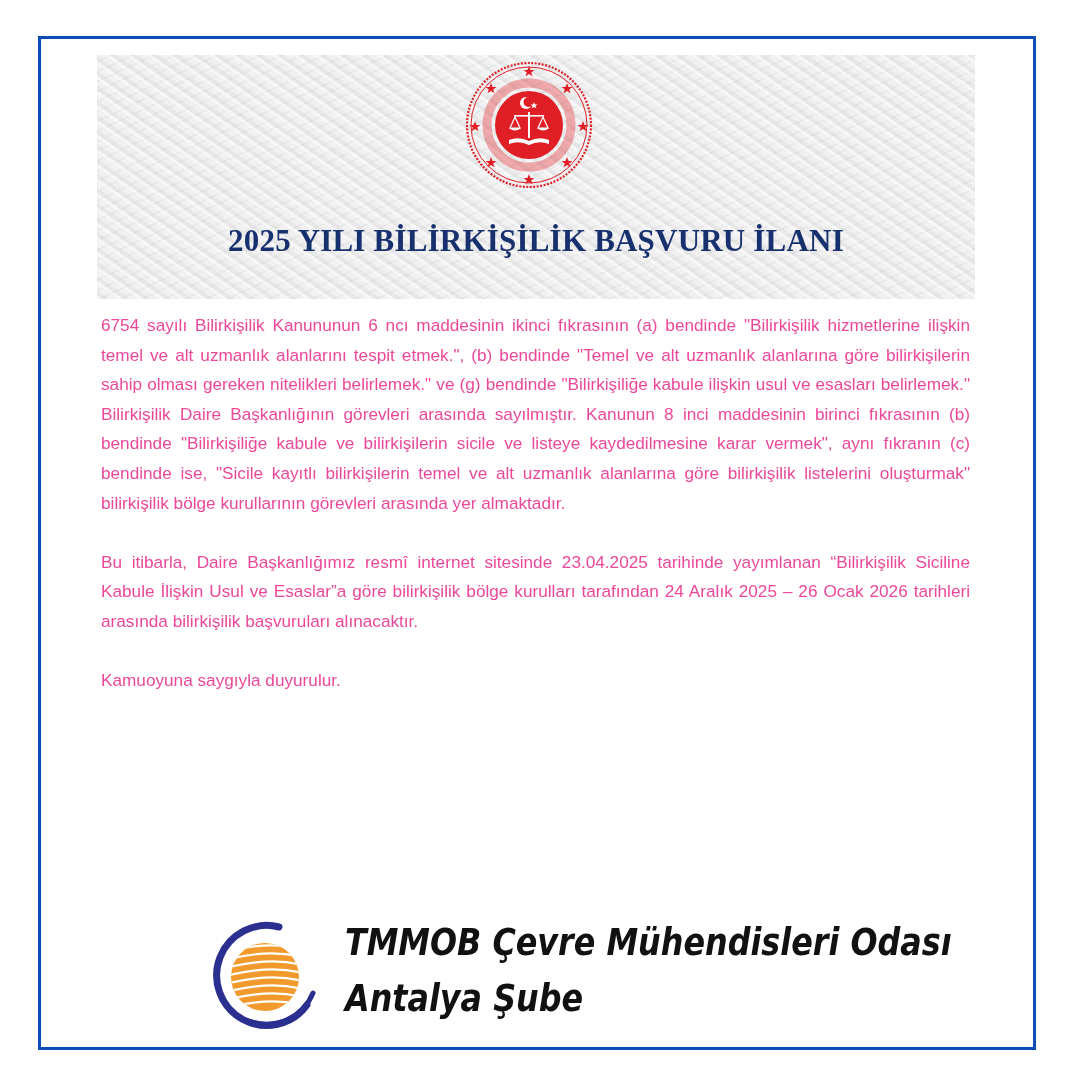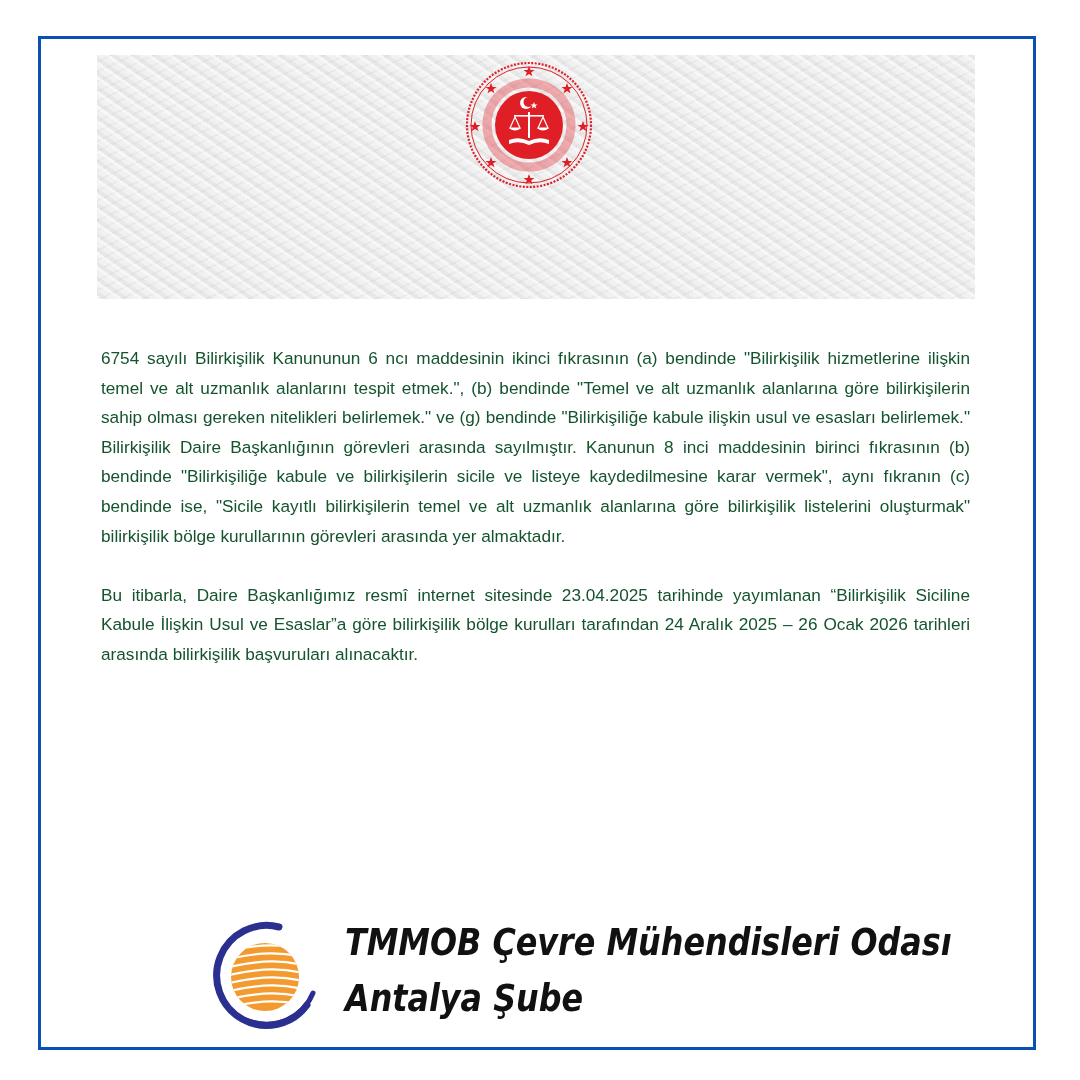--- a/index.html
+++ b/index.html
@@ -6,21 +6,21 @@
   body { width:1080px; height:1080px; position:relative; overflow:hidden; font-family:"Liberation Sans", sans-serif; }
   .frame { position:absolute; left:38px; top:36px; width:992px; height:1008px; border:3px solid #0a4fb5; box-sizing:content-box; background:#fff; }
   .banner { position:absolute; left:56px; top:16px; width:878px; height:244px;
     background-color:#eeeeee;
     background-image:
       repeating-linear-gradient(35deg, rgba(255,255,255,0.55) 0 3px, rgba(220,220,220,0.35) 3px 7px, rgba(255,255,255,0.2) 7px 12px),
       repeating-linear-gradient(-25deg, rgba(210,210,210,0.35) 0 2px, rgba(255,255,255,0.0) 2px 9px);
   }
   .emblem { position:absolute; left:365px; top:3px; width:134px; height:134px; }
   .banner-title { position:absolute; left:0; right:0; top:168px; text-align:center; font-family:"Liberation Serif", serif; font-weight:bold; font-size:31px; color:#17306e; letter-spacing:0.2px; }
-  .content { position:absolute; left:60px; top:272px; width:869px; color:#14532d; font-size:17.2px; line-height:29.6px;margin-top:33px; }
+  .content { position:absolute; left:60px; top:272px; width:869px; color:#ec4899; font-size:17.2px; line-height:29.6px; }
   .content p { margin:0 0 29.6px 0; text-align:justify; }
   .content p.narrow { font-family:"Liberation Sans Narrow","Liberation Sans", sans-serif; }
   .footer { position:absolute; left:168px; top:876px; width:780px; height:120px;font-style:italic; }
   .logo { position:absolute; left:0; top:4px; width:112px; height:112px; }
   .org { position:absolute; left:136px; top:0; font-family:"DejaVu Sans", sans-serif; font-weight:bold; font-size:37px; line-height:56px; color:#111; transform:scaleX(0.86); transform-origin:left top; white-space:nowrap; }
 </style>
 </head>
 <body>
 
 <div class="frame">
@@ -45,25 +45,27 @@
       <circle cx="66.5" cy="44" r="5" fill="#e01e26"></circle>
       <polygon points="72,44 73,46.5 75.5,46.5 73.5,48 74.3,50.5 72,49 69.7,50.5 70.5,48 68.5,46.5 71,46.5" fill="#fff"></polygon>
       <rect x="66" y="54" width="2" height="26" fill="#fff"></rect>
       <rect x="52" y="57" width="30" height="1.6" fill="#fff"></rect>
       <path d="M48 70 L53 59 L58 70 Z" fill="none" stroke="#fff" stroke-width="1.2"></path>
       <path d="M76 70 L81 59 L86 70 Z" fill="none" stroke="#fff" stroke-width="1.2"></path>
       <path d="M47 70 Q53 75 59 70 Z" fill="#fff"></path>
       <path d="M75 70 Q81 75 87 70 Z" fill="#fff"></path>
       <path d="M47 82 Q57 78 67 83 Q77 78 87 82 L87 86 Q77 82 67 87 Q57 82 47 86 Z" fill="#fff"></path>
     </svg>
+    <div class="banner-title">2025 YILI BİLİRKİŞİLİK BAŞVURU İLANI</div>
   </div>
 
   <div class="content">
     <p>6754 sayılı Bilirkişilik Kanununun 6 ncı maddesinin ikinci fıkrasının (a) bendinde "Bilirkişilik hizmetlerine ilişkin temel ve alt uzmanlık alanlarını tespit etmek.", (b) bendinde "Temel ve alt uzmanlık alanlarına göre bilirkişilerin sahip olması gereken nitelikleri belirlemek." ve (g) bendinde "Bilirkişiliğe kabule ilişkin usul ve esasları belirlemek." Bilirkişilik Daire Başkanlığının görevleri arasında sayılmıştır. Kanunun 8 inci maddesinin birinci fıkrasının (b) bendinde "Bilirkişiliğe kabule ve bilirkişilerin sicile ve listeye kaydedilmesine karar vermek", aynı fıkranın (c) bendinde ise, "Sicile kayıtlı bilirkişilerin temel ve alt uzmanlık alanlarına göre bilirkişilik listelerini oluşturmak" bilirkişilik bölge kurullarının görevleri arasında yer almaktadır.</p>
     <p>Bu itibarla, Daire Başkanlığımız resmî internet sitesinde 23.04.2025 tarihinde yayımlanan “Bilirkişilik Siciline Kabule İlişkin Usul ve Esaslar”a göre bilirkişilik bölge kurulları tarafından 24 Aralık 2025 – 26 Ocak 2026 tarihleri arasında bilirkişilik başvuruları alınacaktır.</p>
+    <p class="narrow">Kamuoyuna saygıyla duyurulur.</p>
   </div>
 
   <div class="footer">
     <svg class="logo" viewBox="0 0 112 112">
       <path d="M70 8 A50 50 0 1 0 98 86" fill="none" stroke="#2b2f8f" stroke-width="7" stroke-linecap="round"></path>
       <path d="M40 102 A50 50 0 0 0 104 74" fill="none" stroke="#2b2f8f" stroke-width="5" stroke-linecap="round"></path>
       <defs>
         <clipPath id="globeClip">
             <circle cx="56" cy="58" r="34"></circle>
           </clipPath>

